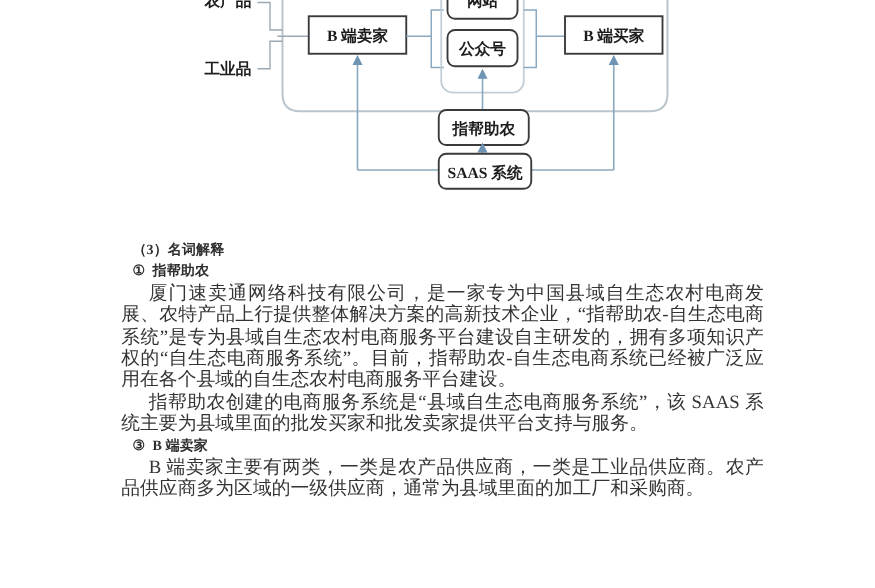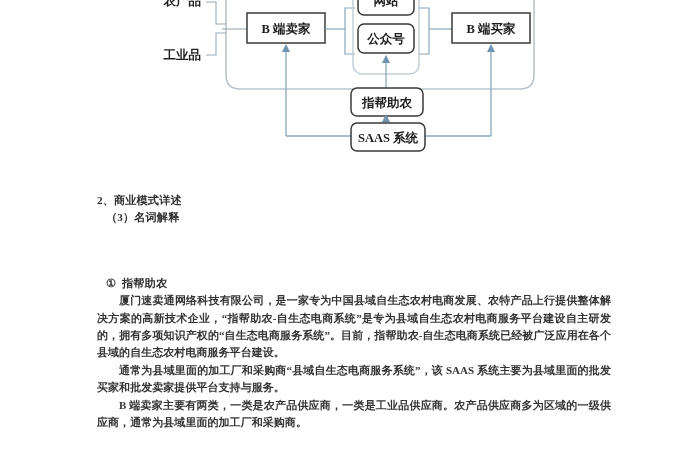--- a/index.html
+++ b/index.html
@@ -50,34 +50,34 @@
   }
   .line {
     font-size: 11.2px;
     line-height: 17.4px;
     letter-spacing: 0.1px;
     color: #2f2f2f;
     white-space: nowrap;
     font-weight: bold;
   }
   .para {
-    font-size: 11px;
+    font-size: 15px;
     line-height: 17.4px;
     letter-spacing: 0.05px;
     color: #343434;
     text-align: justify;
     text-justify: inter-ideograph;
-    font-weight: bold;
+    font-weight: normal;
   }
   .para.indent {
     text-indent: 22px;
   }
   .lvl1 { padding-left: 0px; }
   .lvl2 { padding-left: 9px; }
-  .lvl3 { padding-left: 9px; margin-top: 48px; }
+  .lvl3 { padding-left: 9px; }
   .circnum { padding-right: 3px; }
 </style>
 </head>
 <body>
 
 <div id="diagram">
   <svg width="700" height="185" viewBox="0 0 700 185" xmlns="http://www.w3.org/2000/svg">
 
     <path d="M 240 -40 L 520 -40 Q 534 -40 534 -26 L 534 75 Q 534 89 520 89 L 240 89 Q 226 89 226 75 L 226 -26 Q 226 -40 240 -40 Z" fill="none" stroke="#b9c5cd" stroke-width="1.6"></path>
 
@@ -128,28 +128,31 @@
     <path d="M 386 114 L 382 122 L 390 122 Z" fill="#6e93b3"></path>
 
     <rect x="351" y="123" width="74" height="28" rx="6" ry="6" fill="#ffffff" stroke="#3a3a3a" stroke-width="1.5"></rect>
     <text class="dg-label" x="388" y="142" text-anchor="middle" font-size="12.5">SAAS 系统</text>
   </svg>
 </div>
 
 <div id="doc">
   <div class="doc-inner">
 
-    <div class="line lvl1">2、商业模式详述</div>
     <div class="line lvl2">（3）名词解释</div>
 
     <div class="line lvl3">
       <span class="circnum">①</span>
       <span>指帮助农</span>
     </div>
     <div class="para indent">厦门速卖通网络科技有限公司，是一家专为中国县域自生态农村电商发展、农特产品上行提供整体解决方案的高新技术企业，“指帮助农-自生态电商系统”是专为县域自生态农村电商服务平台建设自主研发的，拥有多项知识产权的“自生态电商服务系统”。目前，指帮助农-自生态电商系统已经被广泛应用在各个县域的自生态农村电商服务平台建设。</div>
 
-    <div class="para indent">通常为县域里面的加工厂和采购商“县域自生态电商服务系统”，该 SAAS 系统主要为县域里面的批发买家和批发卖家提供平台支持与服务。</div>
+    <div class="para indent">指帮助农创建的电商服务系统是“县域自生态电商服务系统”，该 SAAS 系统主要为县域里面的批发买家和批发卖家提供平台支持与服务。</div>
 
+    <div class="line lvl3">
+      <span class="circnum">③</span>
+      <span>B 端卖家</span>
+    </div>
     <div class="para indent">B 端卖家主要有两类，一类是农产品供应商，一类是工业品供应商。农产品供应商多为区域的一级供应商，通常为县域里面的加工厂和采购商。</div>
 
 
   </div>
 </div>
 
 </body></html>

